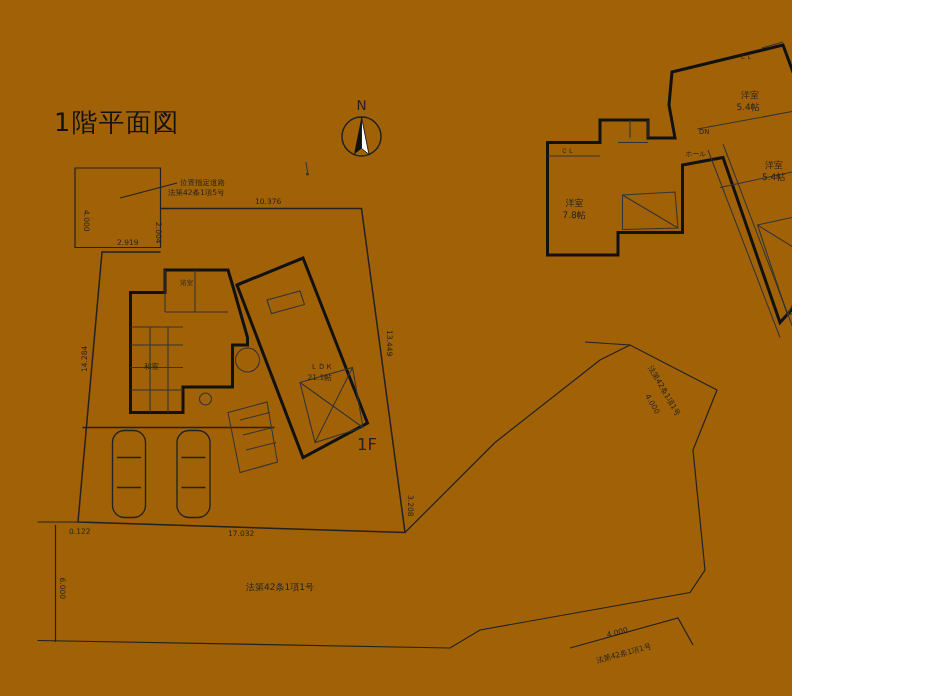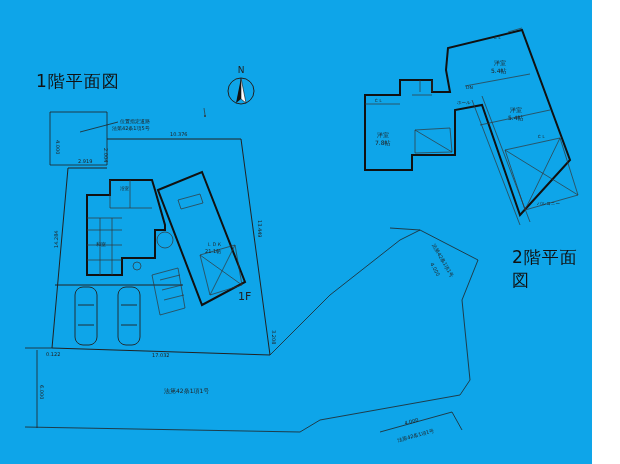--- a/index.html
+++ b/index.html
@@ -1,27 +1,26 @@
 <!DOCTYPE html>
 <html><head>
 <meta charset="utf-8">
 <style>
   html,body{margin:0;padding:0;background:#fff;}
-  #root{position:relative;width:592px;height:464px;overflow:hidden;background:#0ea5e9;font-family:"DejaVu Sans",sans-serif;}
+  #root{position:relative;width:528px;height:464px;overflow:hidden;background:#a16207;font-family:"DejaVu Sans",sans-serif;}
   svg{position:absolute;left:0;top:0;}
   .title{position:absolute;font-family:"DejaVu Sans",sans-serif;font-size:17px;color:#111;letter-spacing:1px;}
   .lbl{font-family:"DejaVu Sans",sans-serif;fill:#222;}
 </style>
 </head>
 <body>
 
 <div id="root">
 
   <div class="title" style="left:36px;top:70px;">1階平面図</div>
-  <div class="title" style="left:512px;top:246px;">2階平面図</div>
 
   <svg width="620" height="464" viewBox="0 0 620 464">
 
     <g>
       <circle cx="241" cy="91" r="13" fill="none" stroke="#222" stroke-width="1"></circle>
       <polygon points="241,78 236,103 241,99" fill="#111"></polygon>
       <polygon points="241,78 246,103 241,99" fill="#fff" stroke="#111" stroke-width="0.6"></polygon>
     </g>
     <text x="241" y="73" font-size="9" text-anchor="middle" class="lbl">N</text>
     <path d="M204 108 L205 115" stroke="#333" stroke-width="0.7"></path>

